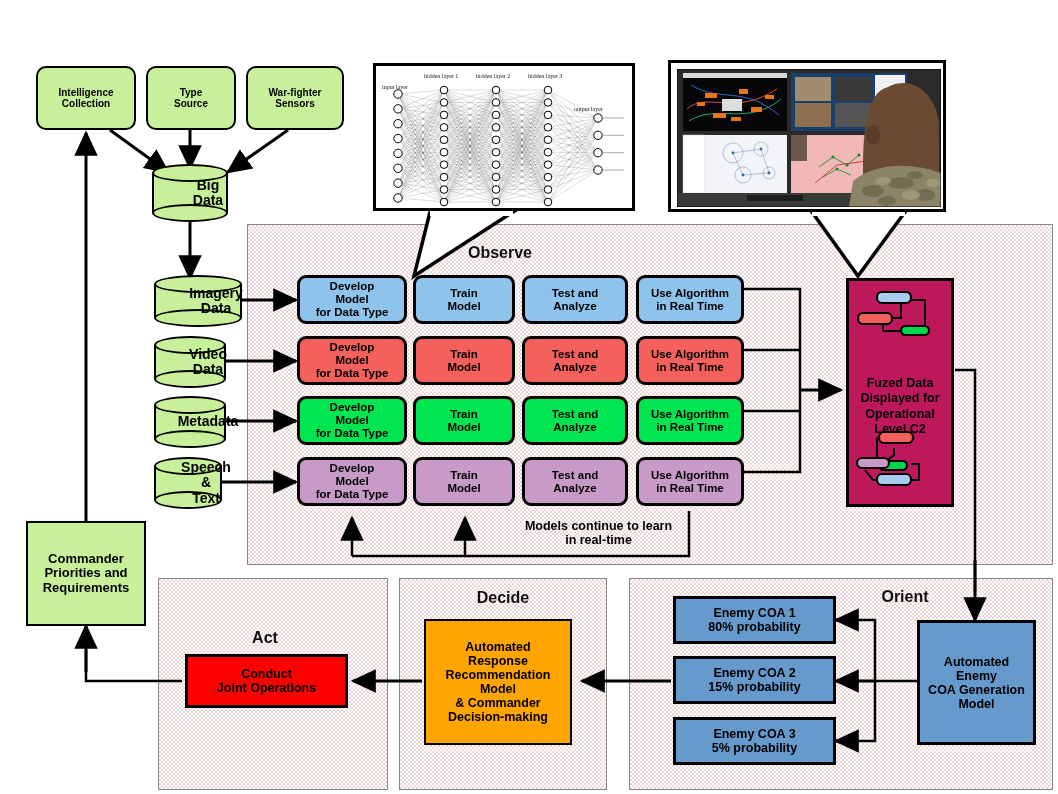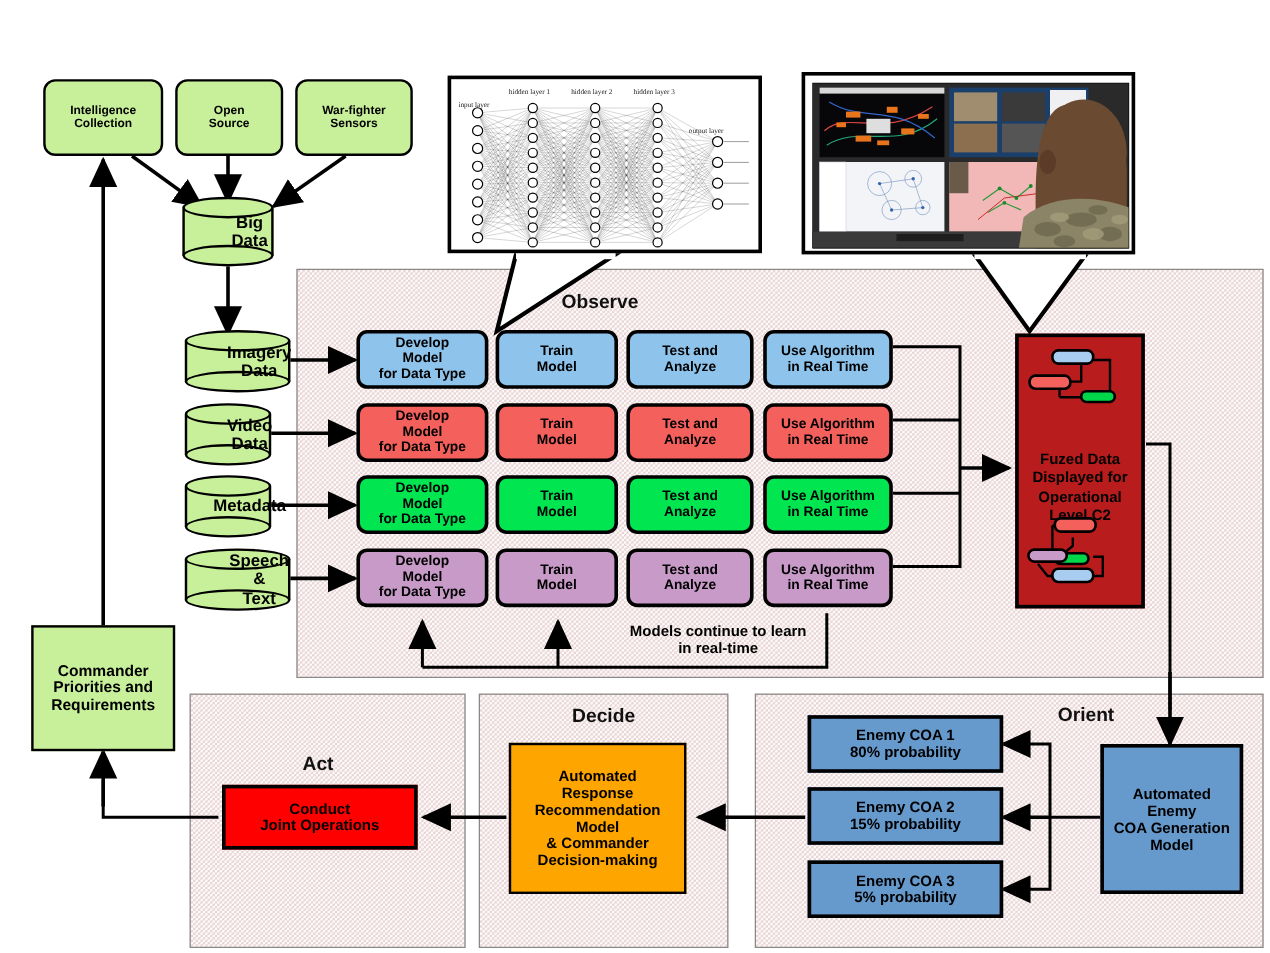--- a/index.html
+++ b/index.html
@@ -49,21 +49,21 @@
   .c-red{background:#f4605c;}
   .c-green{background:#00e550;}
   .c-purple{background:#c79ac8;}
 
   
   .bluebox{background:#6699cc;border:3px solid #000;font-size:12.5px;}
   .orangebox{background:#ffa500;border:2.5px solid #000;font-size:12.5px;}
   .redbox{background:#fe0000;border:3px solid #000;font-size:12.5px;}
 
   
-  #fuzed-panel{position:absolute;background:#b91c1c;border:3px solid #000;z-index:20;
+  #fuzed-panel{position:absolute;background:#be185d;border:3px solid #000;z-index:20;
                box-sizing:border-box;}
   #fuzed-panel .fz-label{position:absolute;left:0;right:0;text-align:center;
           font-weight:bold;font-size:12.5px;line-height:1.22;color:#000;}
 
   
   .callout{position:absolute;background:#fff;border:3.5px solid #000;z-index:30;
            box-sizing:border-box;}
   .tail{position:absolute;z-index:29;}
 
   
@@ -142,21 +142,21 @@
   <svg class="tail" style="left:730px;top:200px;width:220px;height:85px;">
     <polygon points="82,12 175,12 128,76" fill="#fff" stroke="#000" stroke-width="3.5"></polygon>
     <rect x="82" y="0" width="93" height="16" fill="#fff" stroke="none"></rect>
   </svg>
 
   <div class="node src" style="left:36px;top:66px;width:100px;height:64px;">
     <span style="white-space:pre-line;">Intelligence
 Collection</span>
   </div>
   <div class="node src" style="left:146px;top:66px;width:90px;height:64px;">
-    <span style="white-space:pre-line;">Open
+    <span style="white-space:pre-line;">Type
 Source</span>
   </div>
   <div class="node src" style="left:246px;top:66px;width:98px;height:64px;">
     <span style="white-space:pre-line;">War-fighter
 Sensors</span>
   </div>
 
   <div class="cyl" style="left:152px;top:164px;width:76px;height:58px;">
     <div class="body"></div>
     <div class="bot"></div>
@@ -177,21 +177,21 @@
     <div class="top"></div>
     <div class="lbl" style="white-space:pre-line;">Video
 Data</div>
   </div>
   <div class="cyl" style="left:154px;top:396px;width:72px;height:52px;">
     <div class="body"></div>
     <div class="bot"></div>
     <div class="top"></div>
     <div class="lbl" style="white-space:pre-line;">Metadata</div>
   </div>
-  <div class="cyl" style="left:154px;top:457px;width:88px;height:52px;">
+  <div class="cyl" style="left:154px;top:457px;width:68px;height:52px;">
     <div class="body"></div>
     <div class="bot"></div>
     <div class="top"></div>
     <div class="lbl" style="white-space:pre-line;">Speech &amp;
 Text</div>
   </div>
 
   <div class="node cmdr" style="left:26px;top:521px;width:120px;height:105px;">
     <span style="white-space:pre-line;">Commander
 Priorities and

